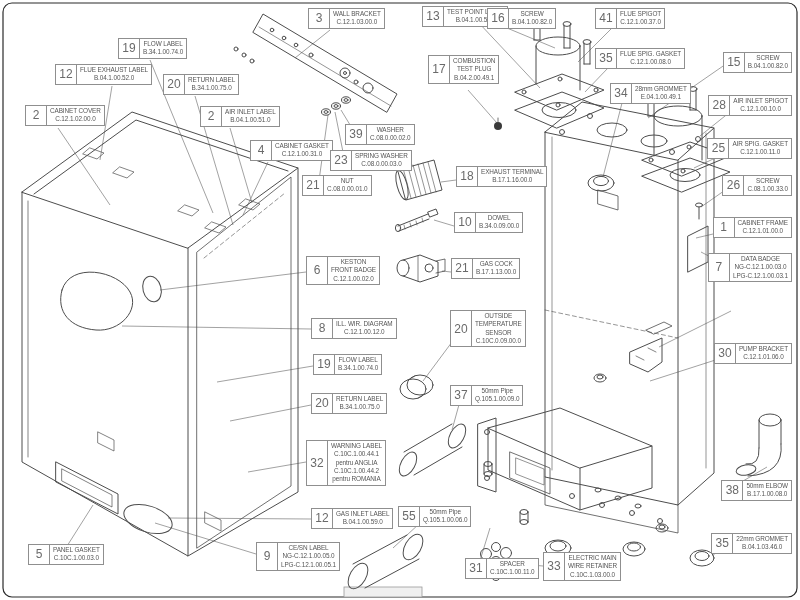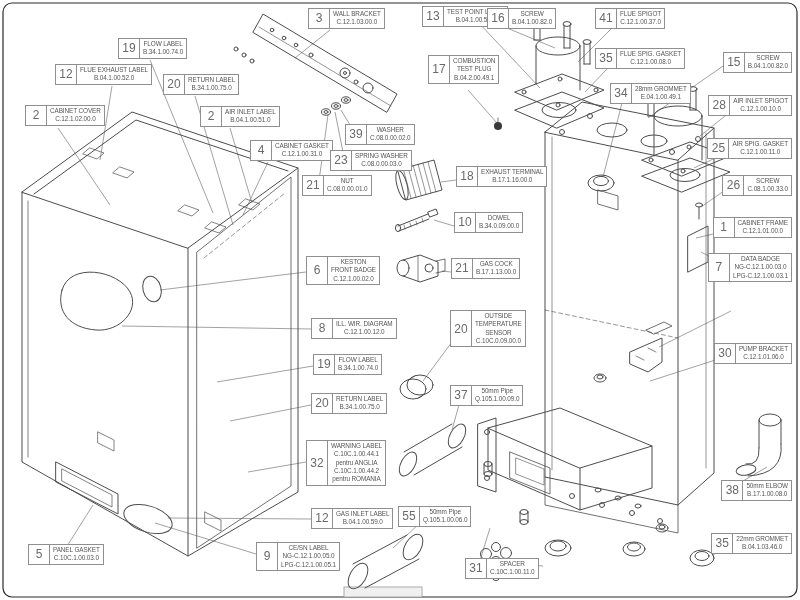--- a/index.html
+++ b/index.html
@@ -464,20 +464,26 @@
   <div class="co" style="left:311px;top:508px">
       <div class="n">12</div>
       <div class="t">GAS INLET LABEL
 B.04.1.00.59.0</div>
     </div>
   <div class="co" style="left:465px;top:558px">
       <div class="n">31</div>
       <div class="t">SPACER
 C.10C.1.00.11.0</div>
     </div>
+  <div class="co" style="left:543px;top:552px">
+      <div class="n">33</div>
+      <div class="t">ELECTRIC MAIN
+WIRE RETAINER
+C.10C.1.03.00.0</div>
+    </div>
   <div class="co" style="right:8px;top:480px">
       <div class="n">38</div>
       <div class="t">50mm ELBOW
 B.17.1.00.08.0</div>
     </div>
   <div class="co" style="right:8px;top:533px">
       <div class="n">35</div>
       <div class="t">22mm GROMMET
 B.04.1.03.46.0</div>
     </div>

